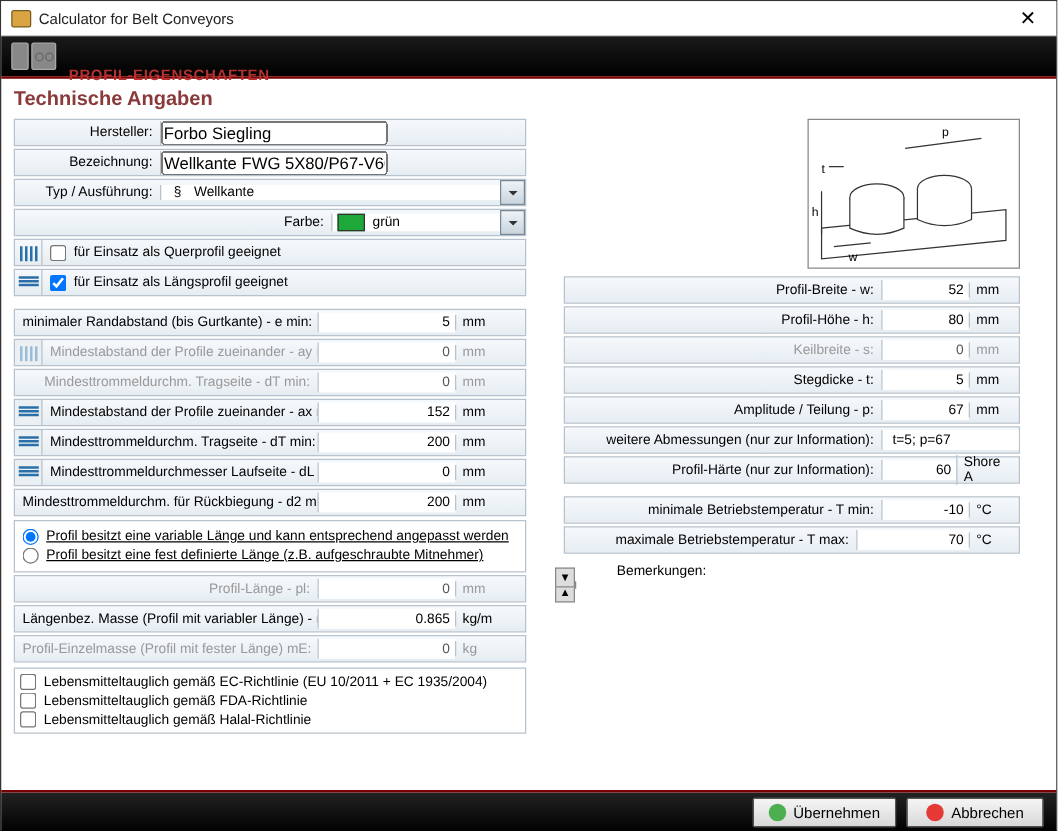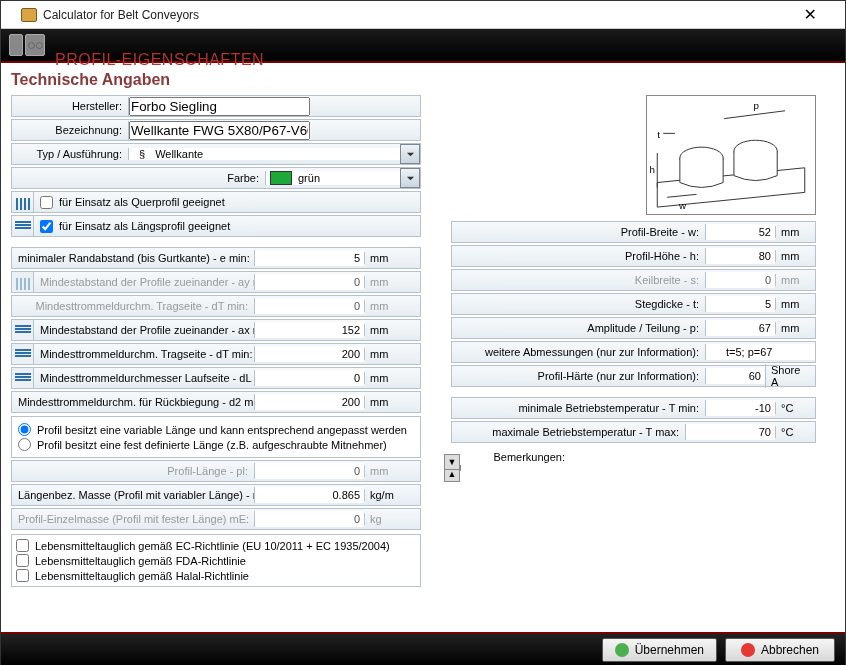--- a/index.html
+++ b/index.html
@@ -1,27 +1,27 @@
 <!DOCTYPE html>
 <html><head>
 <meta charset="utf-8">
 <style>
 * { box-sizing: border-box; margin: 0; padding: 0; font-family: "Segoe UI", Tahoma, Arial, sans-serif; }
 body { background: #f0f0f0; width: 846px; height: 665px; overflow: hidden; }
 .window { width: 846px; height: 665px; border: 1px solid #333; background: #fff; }
-.titlebar { height: 28px; background: #fff; display: flex; align-items: center; padding: 0 20px; border-bottom: 1px solid #ccc; }
+.titlebar { height: 28px; background: #fff; display: flex; align-items: center; padding: 0 8px; border-bottom: 1px solid #ccc; }
 .titlebar-icon { width: 16px; height: 14px; background: #d9a441; border: 1px solid #7a5c20; border-radius: 2px; display:inline-block; margin-right:6px;}
 .titlebar-text { font-size: 12px; color: #222; flex: 1; }
 .titlebar-close { font-size: 16px; padding: 0 8px; cursor: default; }
 .headerbar { height: 34px; background: linear-gradient(#1a1a1a,#000); display: flex; align-items: center; padding: 0 8px; border-bottom:2px solid #700; }
 .header-icons { display:flex; gap:2px; margin-right:10px;}
 .header-ico { width:14px; height:22px; background:#888; border:1px solid #aaa; border-radius:2px;}
 .header-ico.double{width:20px;display:flex;gap:1px;align-items:center;justify-content:center;}
 .header-ico.double span{width:7px;height:7px;border-radius:50%;border:1px solid #666;display:inline-block;}
-.header-title { color:#b73030; font-weight:normal; font-size:16px; letter-spacing:.5px;margin-top:30px;}
+.header-title { color:#b73030; font-weight:bold; font-size:12px; letter-spacing:.5px;margin-top:30px;}
 .content { padding: 8px 10px 4px 10px; height: calc(665px - 28px - 34px - 34px); overflow:auto;}
 .section-title { color:#8a3a3a; font-size:16px; font-weight:bold; margin-bottom:6px;}
 .two-col { display:flex; gap:30px; }
 .col-left { width: 410px; }
 .col-right { width: 365px; }
 .row { display:flex; align-items:center; margin-bottom:2px; border:1px solid #b8c2cc; background:linear-gradient(#f6f9fc,#e6edf2); height:22px;}
 .row.disabled { color:#999;}
 .row .ico { width:22px; height:100%; display:flex; align-items:center; justify-content:center; border-right:1px solid #b8c2cc; background:#eaf0f4;}
 .row .lbl { flex:1; text-align:right; padding:0 6px; font-size:11px; white-space:nowrap; overflow:hidden;}
 .row .val { width:110px; border-left:1px solid #b8c2cc; padding:0 4px; font-size:11px; text-align:right; background:#fff;}
@@ -29,21 +29,21 @@
 .row .val.sel{width:135px;display:flex;align-items:center;}
 .row .unit { width:56px; border-left:1px solid #b8c2cc; padding:0 5px; font-size:11px; text-align:left; display:flex; align-items:center;}
 .row .wideval { flex:1; border-left:1px solid #b8c2cc; }
 .dd-btn { width:20px;height:20px;border:1px solid #7a8894;background:linear-gradient(#eef3f7,#c9d5df);display:flex;align-items:center;justify-content:center;cursor:default;}
 .dd-btn svg{width:9px;height:9px;}
 .chk-row{display:flex;align-items:center;height:22px;border:1px solid #b8c2cc;background:linear-gradient(#f6f9fc,#e6edf2);margin-bottom:2px;}
 .chk-row .ico{width:22px;height:100%;display:flex;align-items:center;justify-content:center;border-right:1px solid #b8c2cc;}
 .chk-row input[type=checkbox]{margin:0 6px;}
 .chk-row .clabel{font-size:11px;}
 .radio-box{border:1px solid #b8c2cc;padding:4px 6px;margin:3px 0 2px 0;}
-.radio-box label{display:flex;align-items:center;font-size:11px;margin:2px 0;}
+.radio-box label{display:flex;font-size:11px;margin:2px 0;text-decoration:underline;}
 .radio-box input[type=radio]{margin-right:6px;}
 .checks{border:1px solid #b8c2cc;padding:2px 4px;margin-top:4px;}
 .checks label{display:flex;align-items:center;font-size:11px;margin:2px 0;}
 .checks input[type=checkbox]{margin-right:6px;}
 .diagram{width:170px;height:120px;border:1px solid #888;margin-left:auto;margin-bottom:6px;background:#fff;position:relative;}
 .diagram svg{width:100%;height:100%;}
 .remarks{display:flex;align-items:flex-start;margin-top:6px;flex-direction:column;}
 .remarks .rlabel{width:120px;text-align:right;font-size:11px;padding:2px 6px;}
 .remarks .rbox{flex:1;border:1px solid #888;height:54px;background:#fff;padding:2px 4px;font-size:11px;position:relative;}
 .remarks .scrollbtn{position:absolute;right:0;width:16px;height:16px;border:1px solid #888;background:#ddd;display:flex;align-items:center;justify-content:center;font-size:9px;}
@@ -286,21 +286,21 @@
           <span class="val" style="width:70px"><input value="5" style=""></span>
           <span class="unit" style="width:40px">mm</span>
         </div>
         <div class="row">
           <span class="lbl">Amplitude / Teilung - p:</span>
           <span class="val" style="width:70px"><input value="67" style=""></span>
           <span class="unit" style="width:40px">mm</span>
         </div>
         <div class="row">
           <span class="lbl">weitere Abmessungen (nur zur Information):</span>
-          <span class="val" style="width:110px;text-align:left;padding-left:20px"><input style="text-align: left;" value="t=5; p=67"></span>
+          <span class="val" style="width:110px;text-align:left;padding-left:8px"><input style="text-align: left;" value="t=5; p=67"></span>
         </div>
         <div class="row">
           <span class="lbl">Profil-Härte (nur zur Information):</span>
           <span class="val" style="width:60px"><input value="60" style=""></span>
           <span class="unit" style="width:50px">Shore A</span>
         </div>
 
         <div class="gap"></div>
 
         <div class="row">

